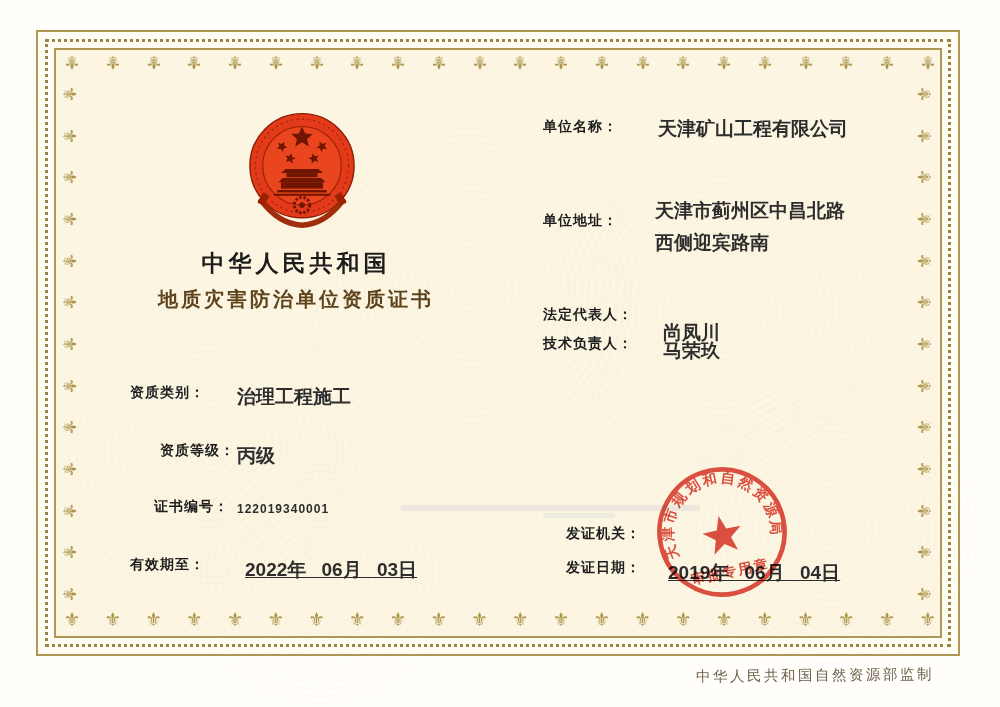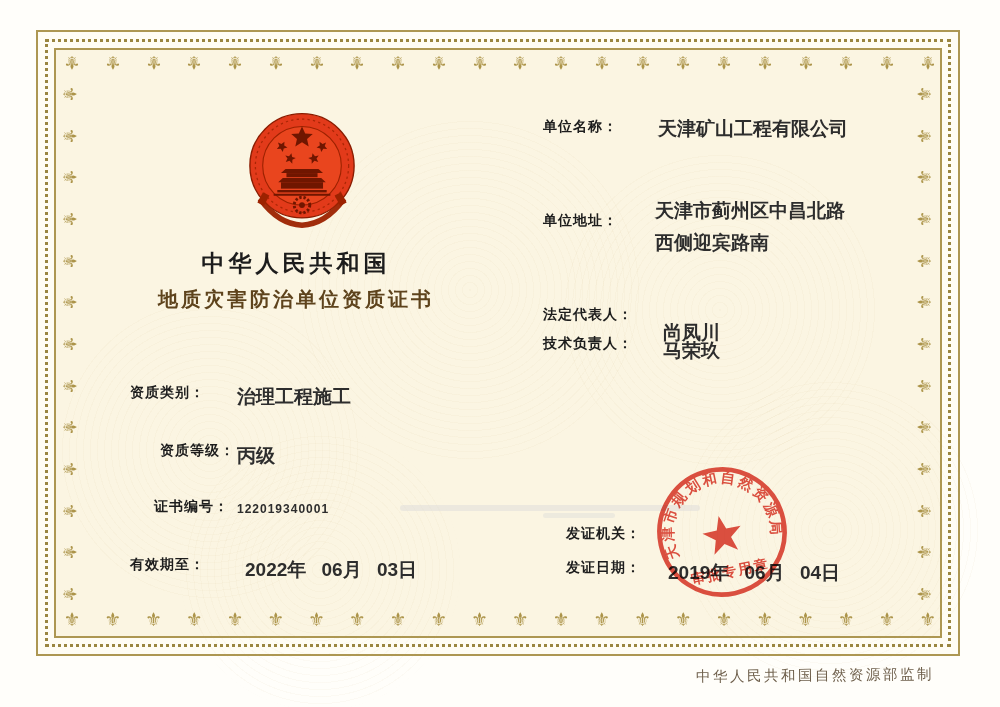--- a/index.html
+++ b/index.html
@@ -30,21 +30,21 @@
   .country{position:absolute;left:100px;top:248px;width:392px;text-align:center;
            font-size:23px;font-weight:bold;letter-spacing:4px;color:#1c1c1c;}
   .title{position:absolute;left:84px;top:286px;width:424px;text-align:center;
          font-size:20px;font-weight:bold;letter-spacing:3px;color:#5e431c;}
   .copy{position:absolute;left:100px;top:337px;width:392px;text-align:center;
         font-size:20px;font-weight:bold;color:#222;}
   .lbl{position:absolute;font-size:14px;font-weight:bold;color:#1d1d1d;letter-spacing:1px;white-space:nowrap;}
   .val{position:absolute;font-size:19px;font-weight:600;color:#2d2d2d;
        font-family:"Liberation Sans","DejaVu Sans",sans-serif;white-space:nowrap;}
   .val-num{font-size:12px;letter-spacing:1px;}
-  .val-date{word-spacing:10px;}
+  .val-date{word-spacing:10px;text-decoration:underline;}
   .footer{position:absolute;left:696px;top:666px;width:250px;font-size:14.5px;
           letter-spacing:2.5px;color:#6e5f4b;transform:rotate(-.6deg);white-space:nowrap;}
   
   .artifact{position:absolute;background:#d9d9d9;border-radius:3px;pointer-events:none;}
   .artifact-1{left:400px;top:505px;width:300px;height:6px;opacity:.45;}
   .artifact-2{left:543px;top:513px;width:72px;height:5px;opacity:.4;}
   
   .emblem{position:absolute;left:238px;top:108px;width:128px;height:132px;}
   
   .seal{position:absolute;left:640px;top:450px;width:164px;height:164px;

